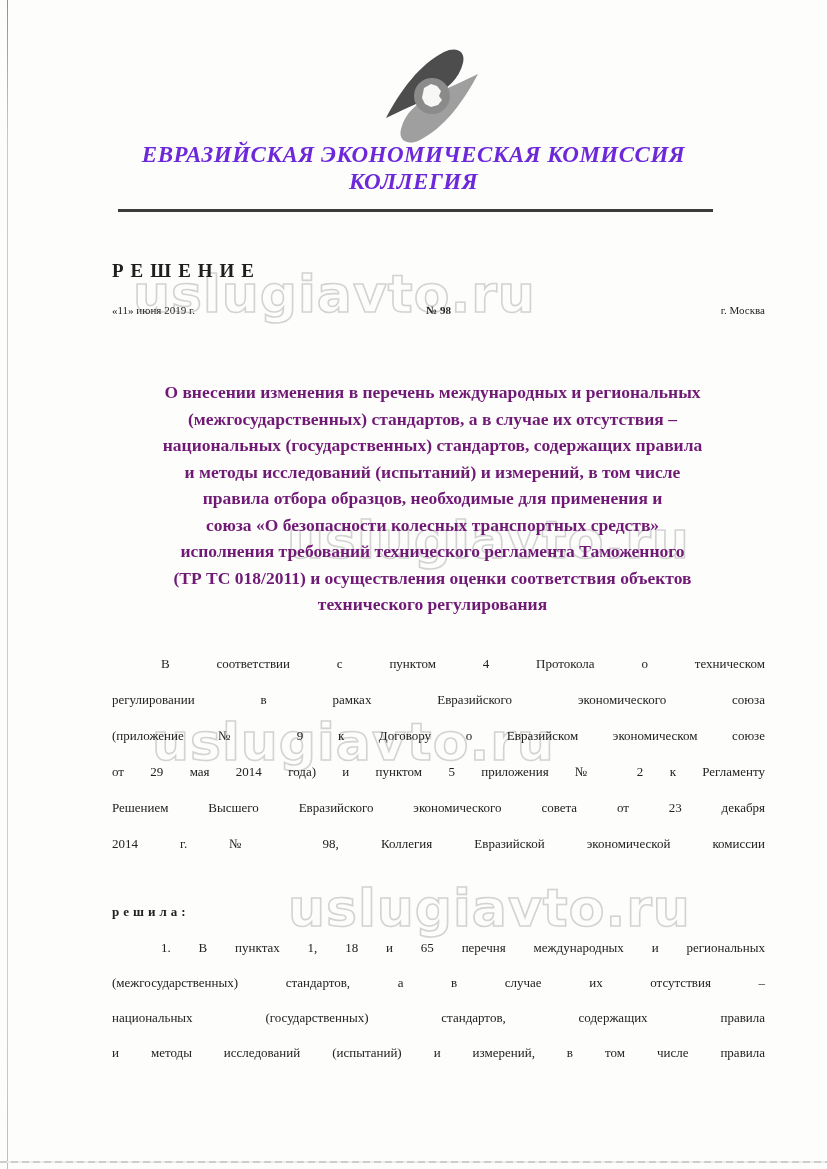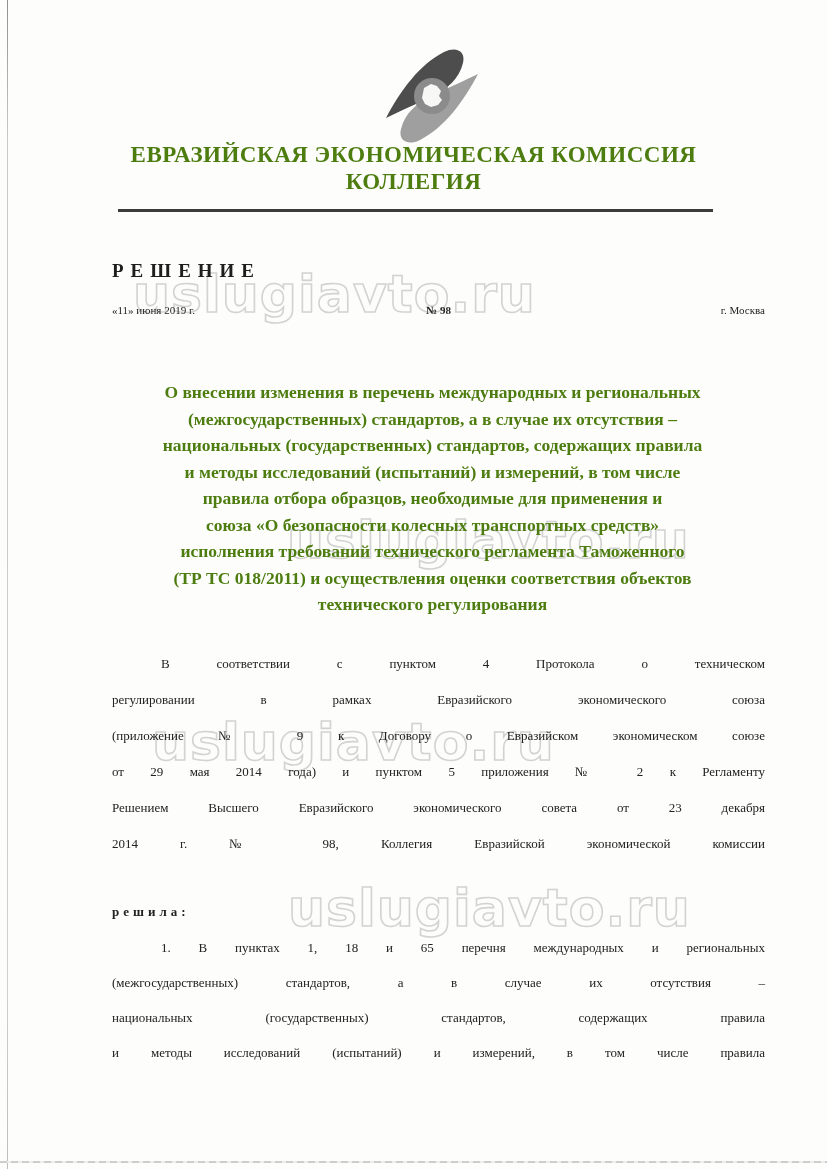--- a/index.html
+++ b/index.html
@@ -28,34 +28,34 @@
     font-family:"DejaVu Sans", sans-serif;
     font-weight:bold; font-size:52px; letter-spacing:1px;
     fill:none; stroke:#d3d3d3; stroke-width:1.6px;
   }
 
   .content { position:relative; z-index:2; }
 
   .logo { position:absolute; left:372px; top:44px; width:120px; height:100px; }
 
   .org { position:absolute; left:60px; top:141px; width:707px; text-align:center;
-         font-weight:bold; color:#4d7c0f; font-size:23px; line-height:27px; letter-spacing:0.5px; }
+         font-weight:bold; color:#6d28d9; font-size:23px; line-height:27px; letter-spacing:0.5px;font-style:italic; }
   .rule { position:absolute; left:118px; top:209px; width:595px; height:3px; background:#3c3c3c; }
 
   .decision-heading { position:absolute; left:112px; top:260px; width:653px; 
          font-weight:bold; font-size:19px; letter-spacing:7px; color:#1e1e1e; }
 
   .dateline { position:absolute; left:112px; top:304px; width:653px;
          display:grid; grid-template-columns:1fr auto 1fr; font-size:11px; }
   .dateline .date { text-align:left; }
   .dateline .num  { text-align:center; font-weight:bold; }
   .dateline .city { text-align:right;padding-left:12px; }
 
   .doc-title { position:absolute; left:95px; top:379px; width:675px; text-align:center;
-         font-weight:bold; font-size:17.5px; line-height:26.5px; color:#4d7c0f; }
+         font-weight:bold; font-size:17.5px; line-height:26.5px; color:#701a75; }
 
   .para { position:absolute; left:112px; width:653px; font-size:13px; color:#222; }
   .p1 { top:646px; line-height:36px; }
   .p2 { top:930px; line-height:35px; }
   .jline { text-align:justify; text-align-last:justify; white-space:normal; }
   .jline.indent { text-indent:49px; }
   .jline.last { text-align-last:left; }
   .resolve { font-weight:bold; letter-spacing:4px;margin-top:32px; }
 </style>
 </head>

